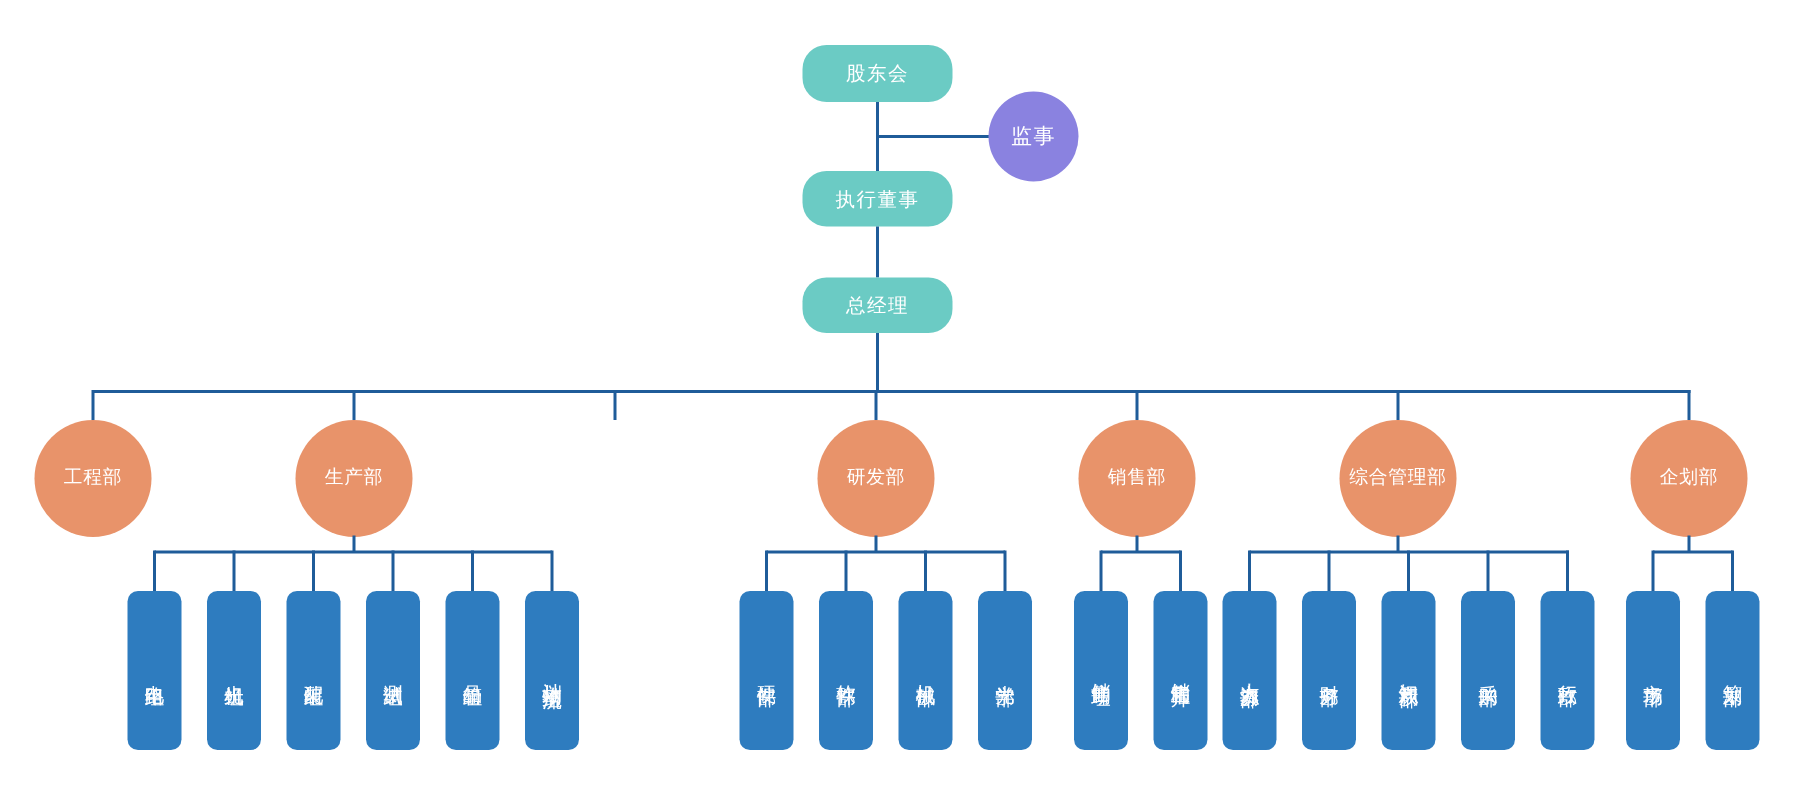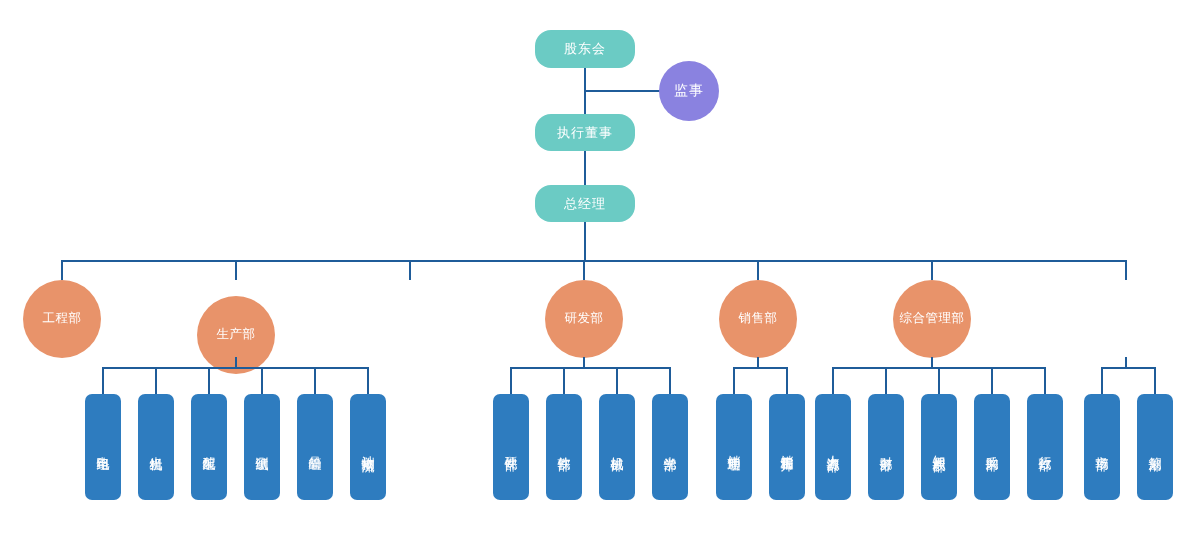--- a/index.html
+++ b/index.html
@@ -108,37 +108,40 @@
   <div class="line v" style="left:409px;top:260px;height:20px;"></div>
   <div class="line v" style="left:583px;top:260px;height:20px;"></div>
   <div class="line v" style="left:757px;top:260px;height:20px;"></div>
   <div class="line v" style="left:931px;top:260px;height:20px;"></div>
   <div class="line v" style="left:1125px;top:260px;height:20px;"></div>
 
   <div class="circle-orange" style="left:23px;top:280px;width:78px;height:78px;">
     <span>工程部</span>
   </div>
 
-  <div class="circle-orange" style="left:197px;top:296px;width:78px;height:78px;">
+  <div class="circle-orange" style="left:197px;top:280px;width:78px;height:78px;">
     <span>生产部</span>
   </div>
 
 
   <div class="circle-orange" style="left:545px;top:280px;width:78px;height:78px;">
     <span>研发部</span>
   </div>
 
   <div class="circle-orange" style="left:719px;top:280px;width:78px;height:78px;">
     <span>销售部</span>
   </div>
 
   <div class="circle-orange" style="left:893px;top:280px;width:78px;height:78px;font-family:Liberation Serif, serif;">
     <span>综合管理部</span>
   </div>
 
+  <div class="circle-orange" style="left:1087px;top:280px;width:78px;height:78px;">
+    <span>企划部</span>
+  </div>
 
   <div class="line v" style="left:235px;top:357px;height:11px;"></div>
   <div class="line h" style="left:103px;top:367px;width:265px;"></div>
   <div class="line v" style="left:102px;top:367px;height:28px;"></div>
   <div class="line v" style="left:155px;top:367px;height:28px;"></div>
   <div class="line v" style="left:208px;top:367px;height:28px;"></div>
   <div class="line v" style="left:261px;top:367px;height:28px;"></div>
   <div class="line v" style="left:314px;top:367px;height:28px;"></div>
   <div class="line v" style="left:367px;top:367px;height:28px;"></div>
 

